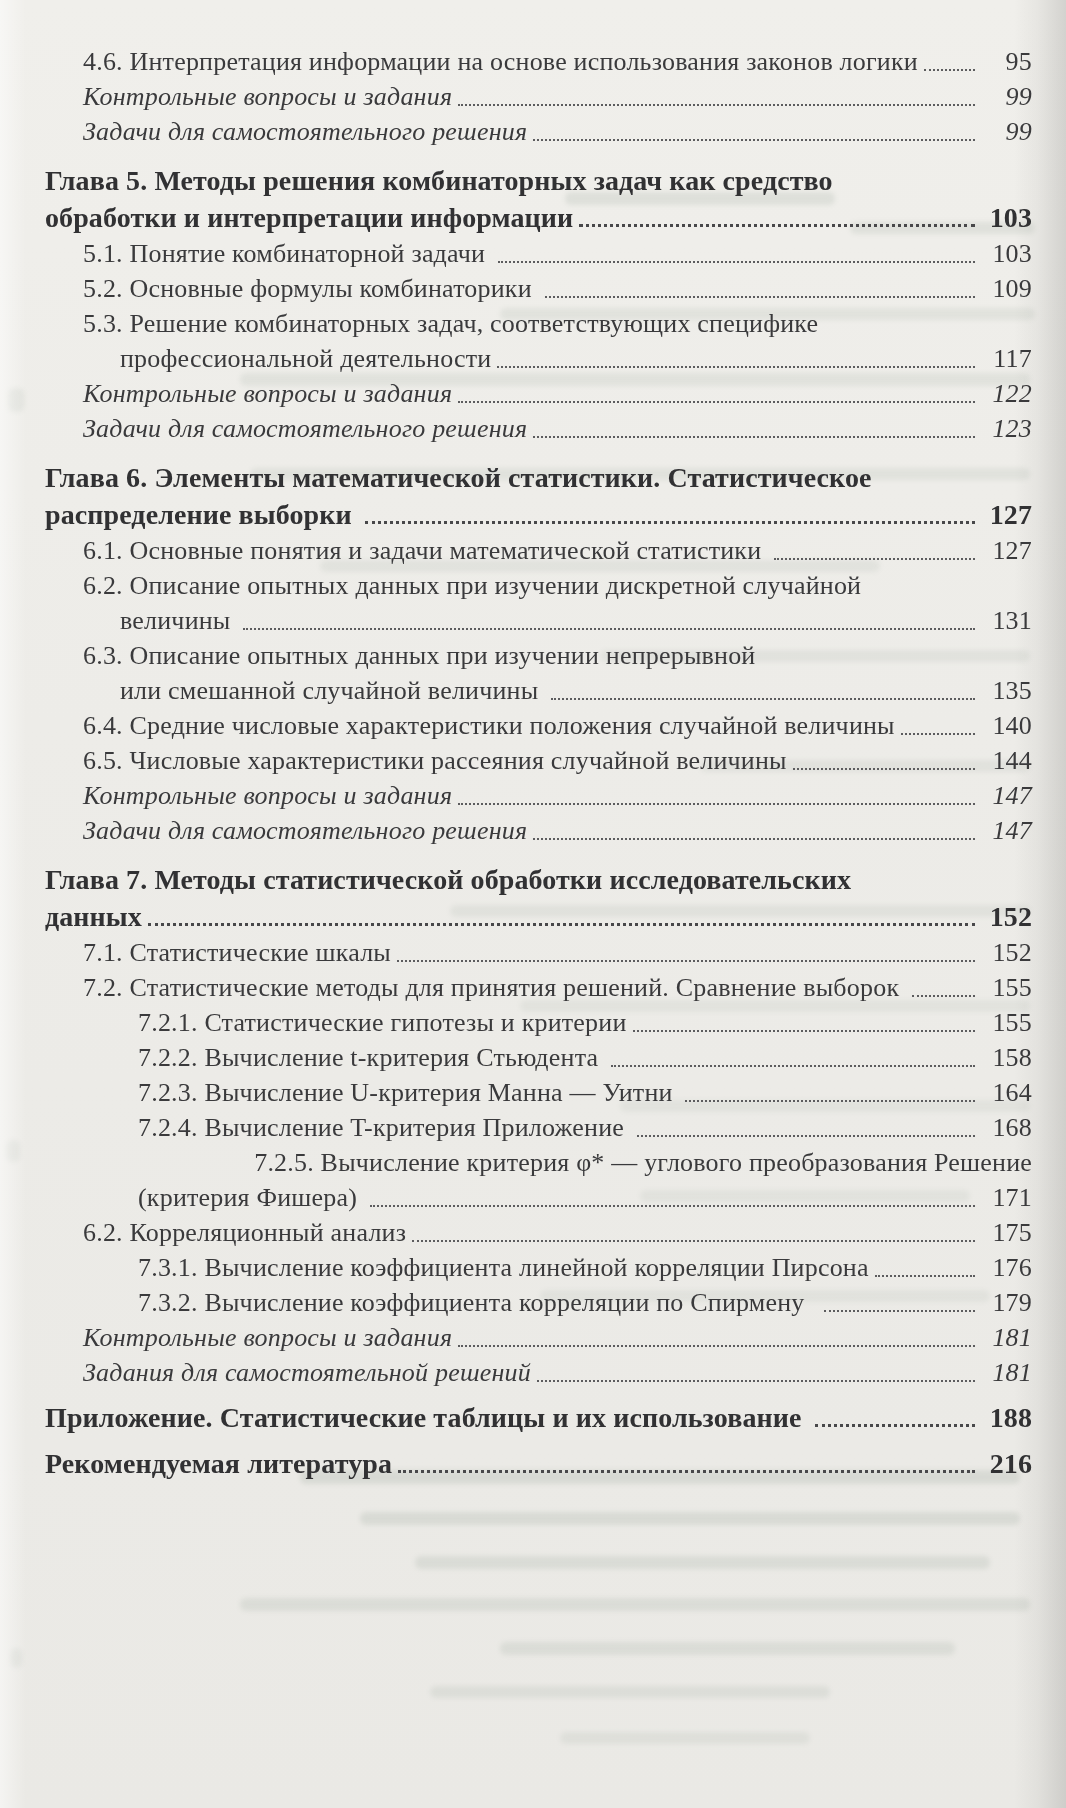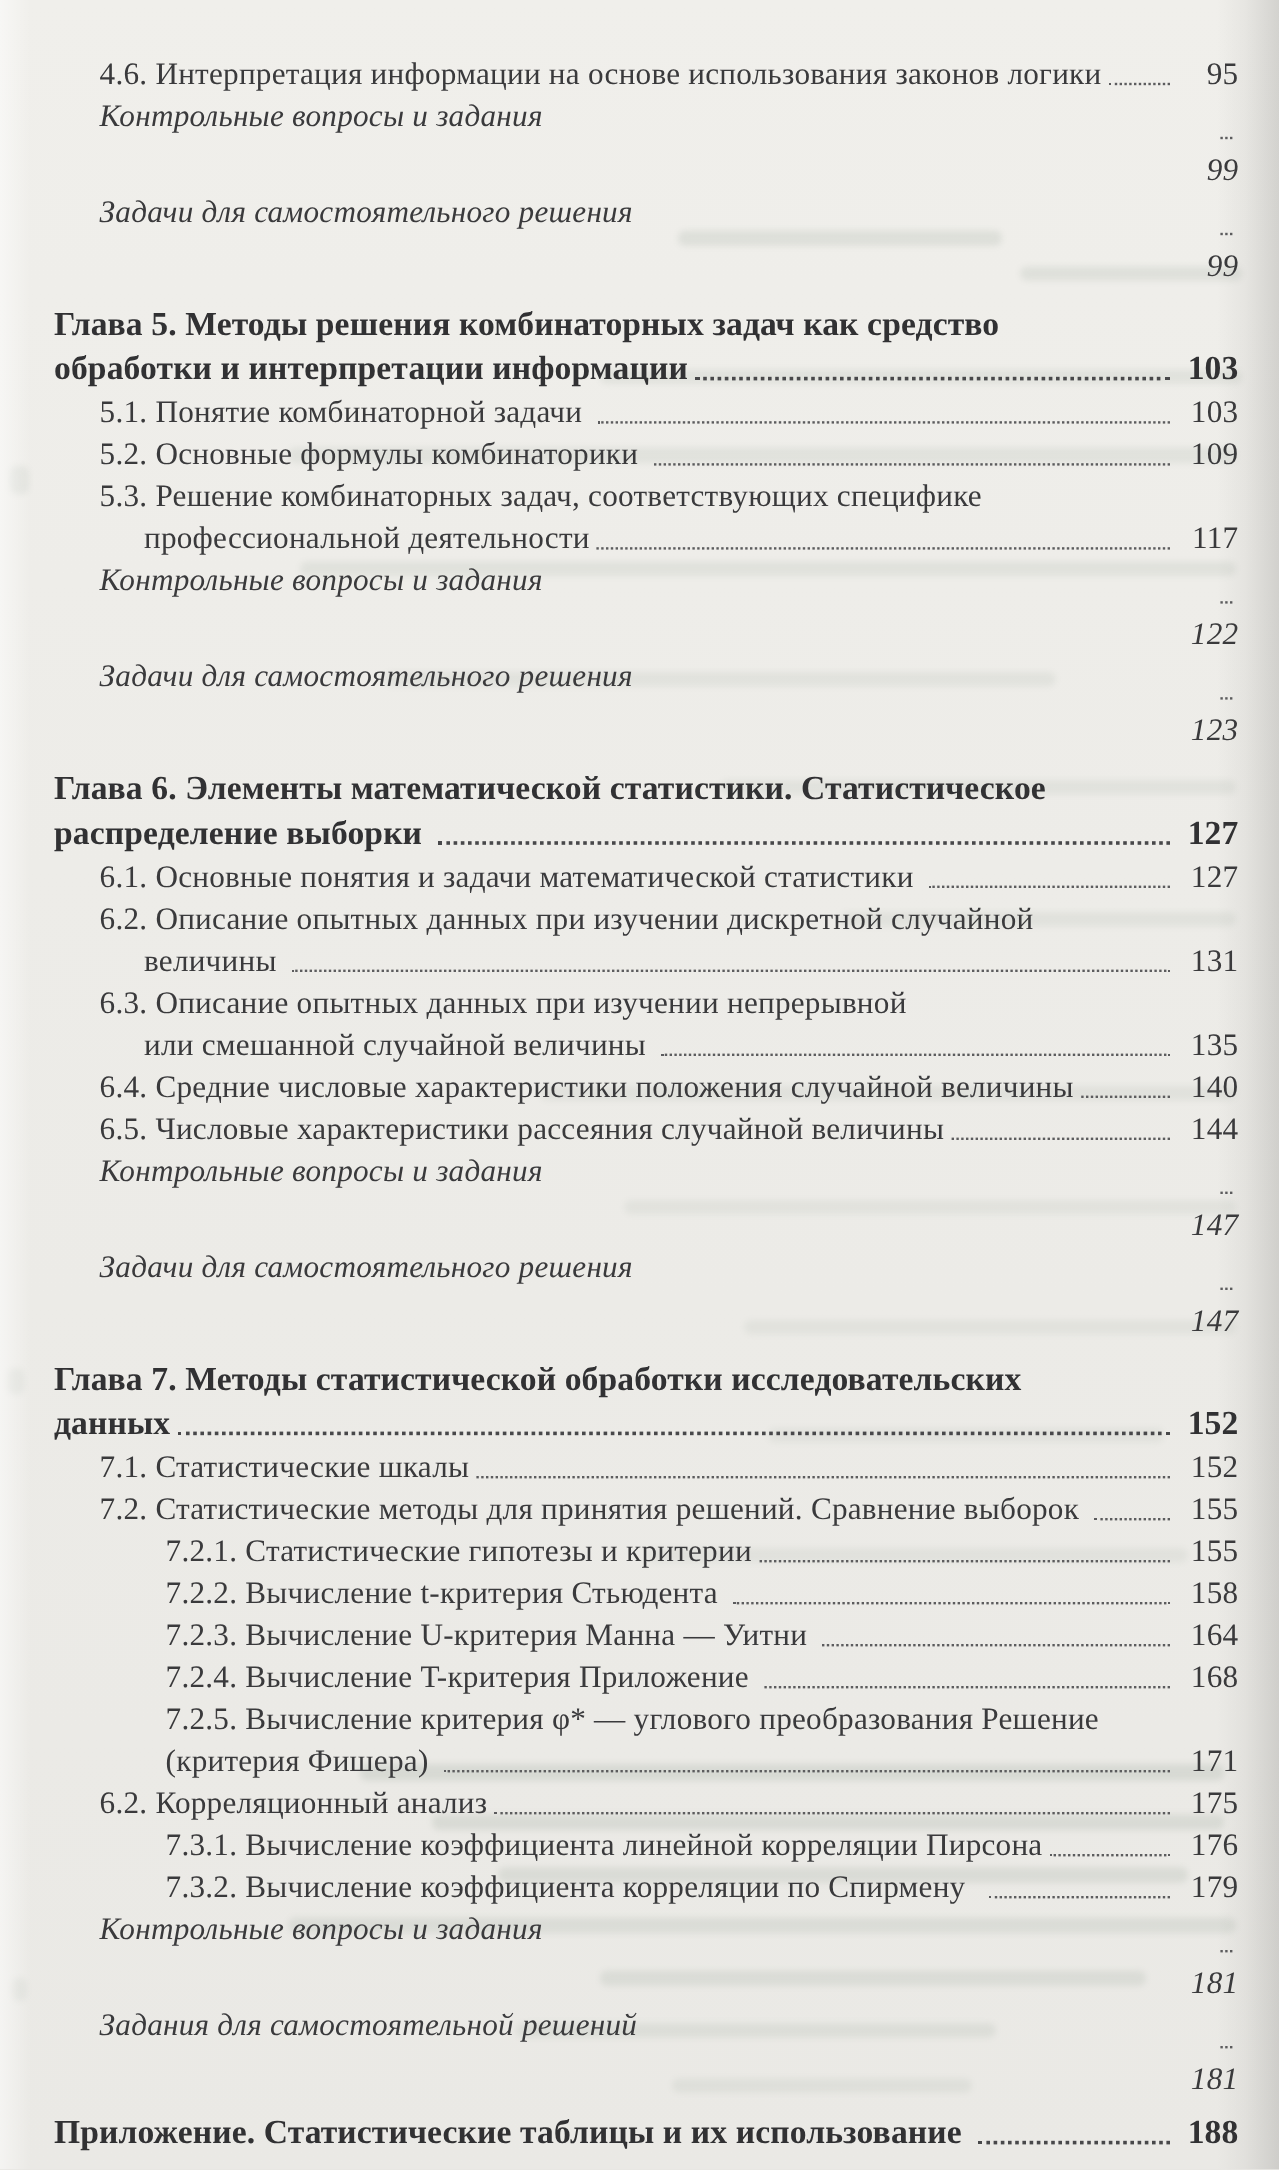--- a/index.html
+++ b/index.html
@@ -62,23 +62,23 @@
     line-height:37px;
     min-height:37px;
     color:#313133;
     letter-spacing:0.1px;
   }
   .k-chapter .leader{
     border-bottom:3px dotted #48484a;
     margin-bottom:9px;
   }
   .k-section{padding-left:38px;}
-  .k-italic{padding-left:38px;font-style:italic;flex-direction:column;}
+  .k-italic{padding-left:38px;font-style:italic;}
   .k-seccont{padding-left:75px;}
-  .k-subsection{padding-left:93px;}
+  .k-subsection{padding-left:93px;justify-content:flex-end;}
   .k-subcont{padding-left:93px;}
   .gap{margin-top:13px;align-items:center;}
   .gap-sm{margin-top:9px;}
 </style>
 </head>
 <body>
 
 <div class="page">
   <div class="ghosts">
       <div class="ghost-bar" style="left: 565px; top: 192px; width: 270px; height: 13px; opacity: 0.13;"></div>

